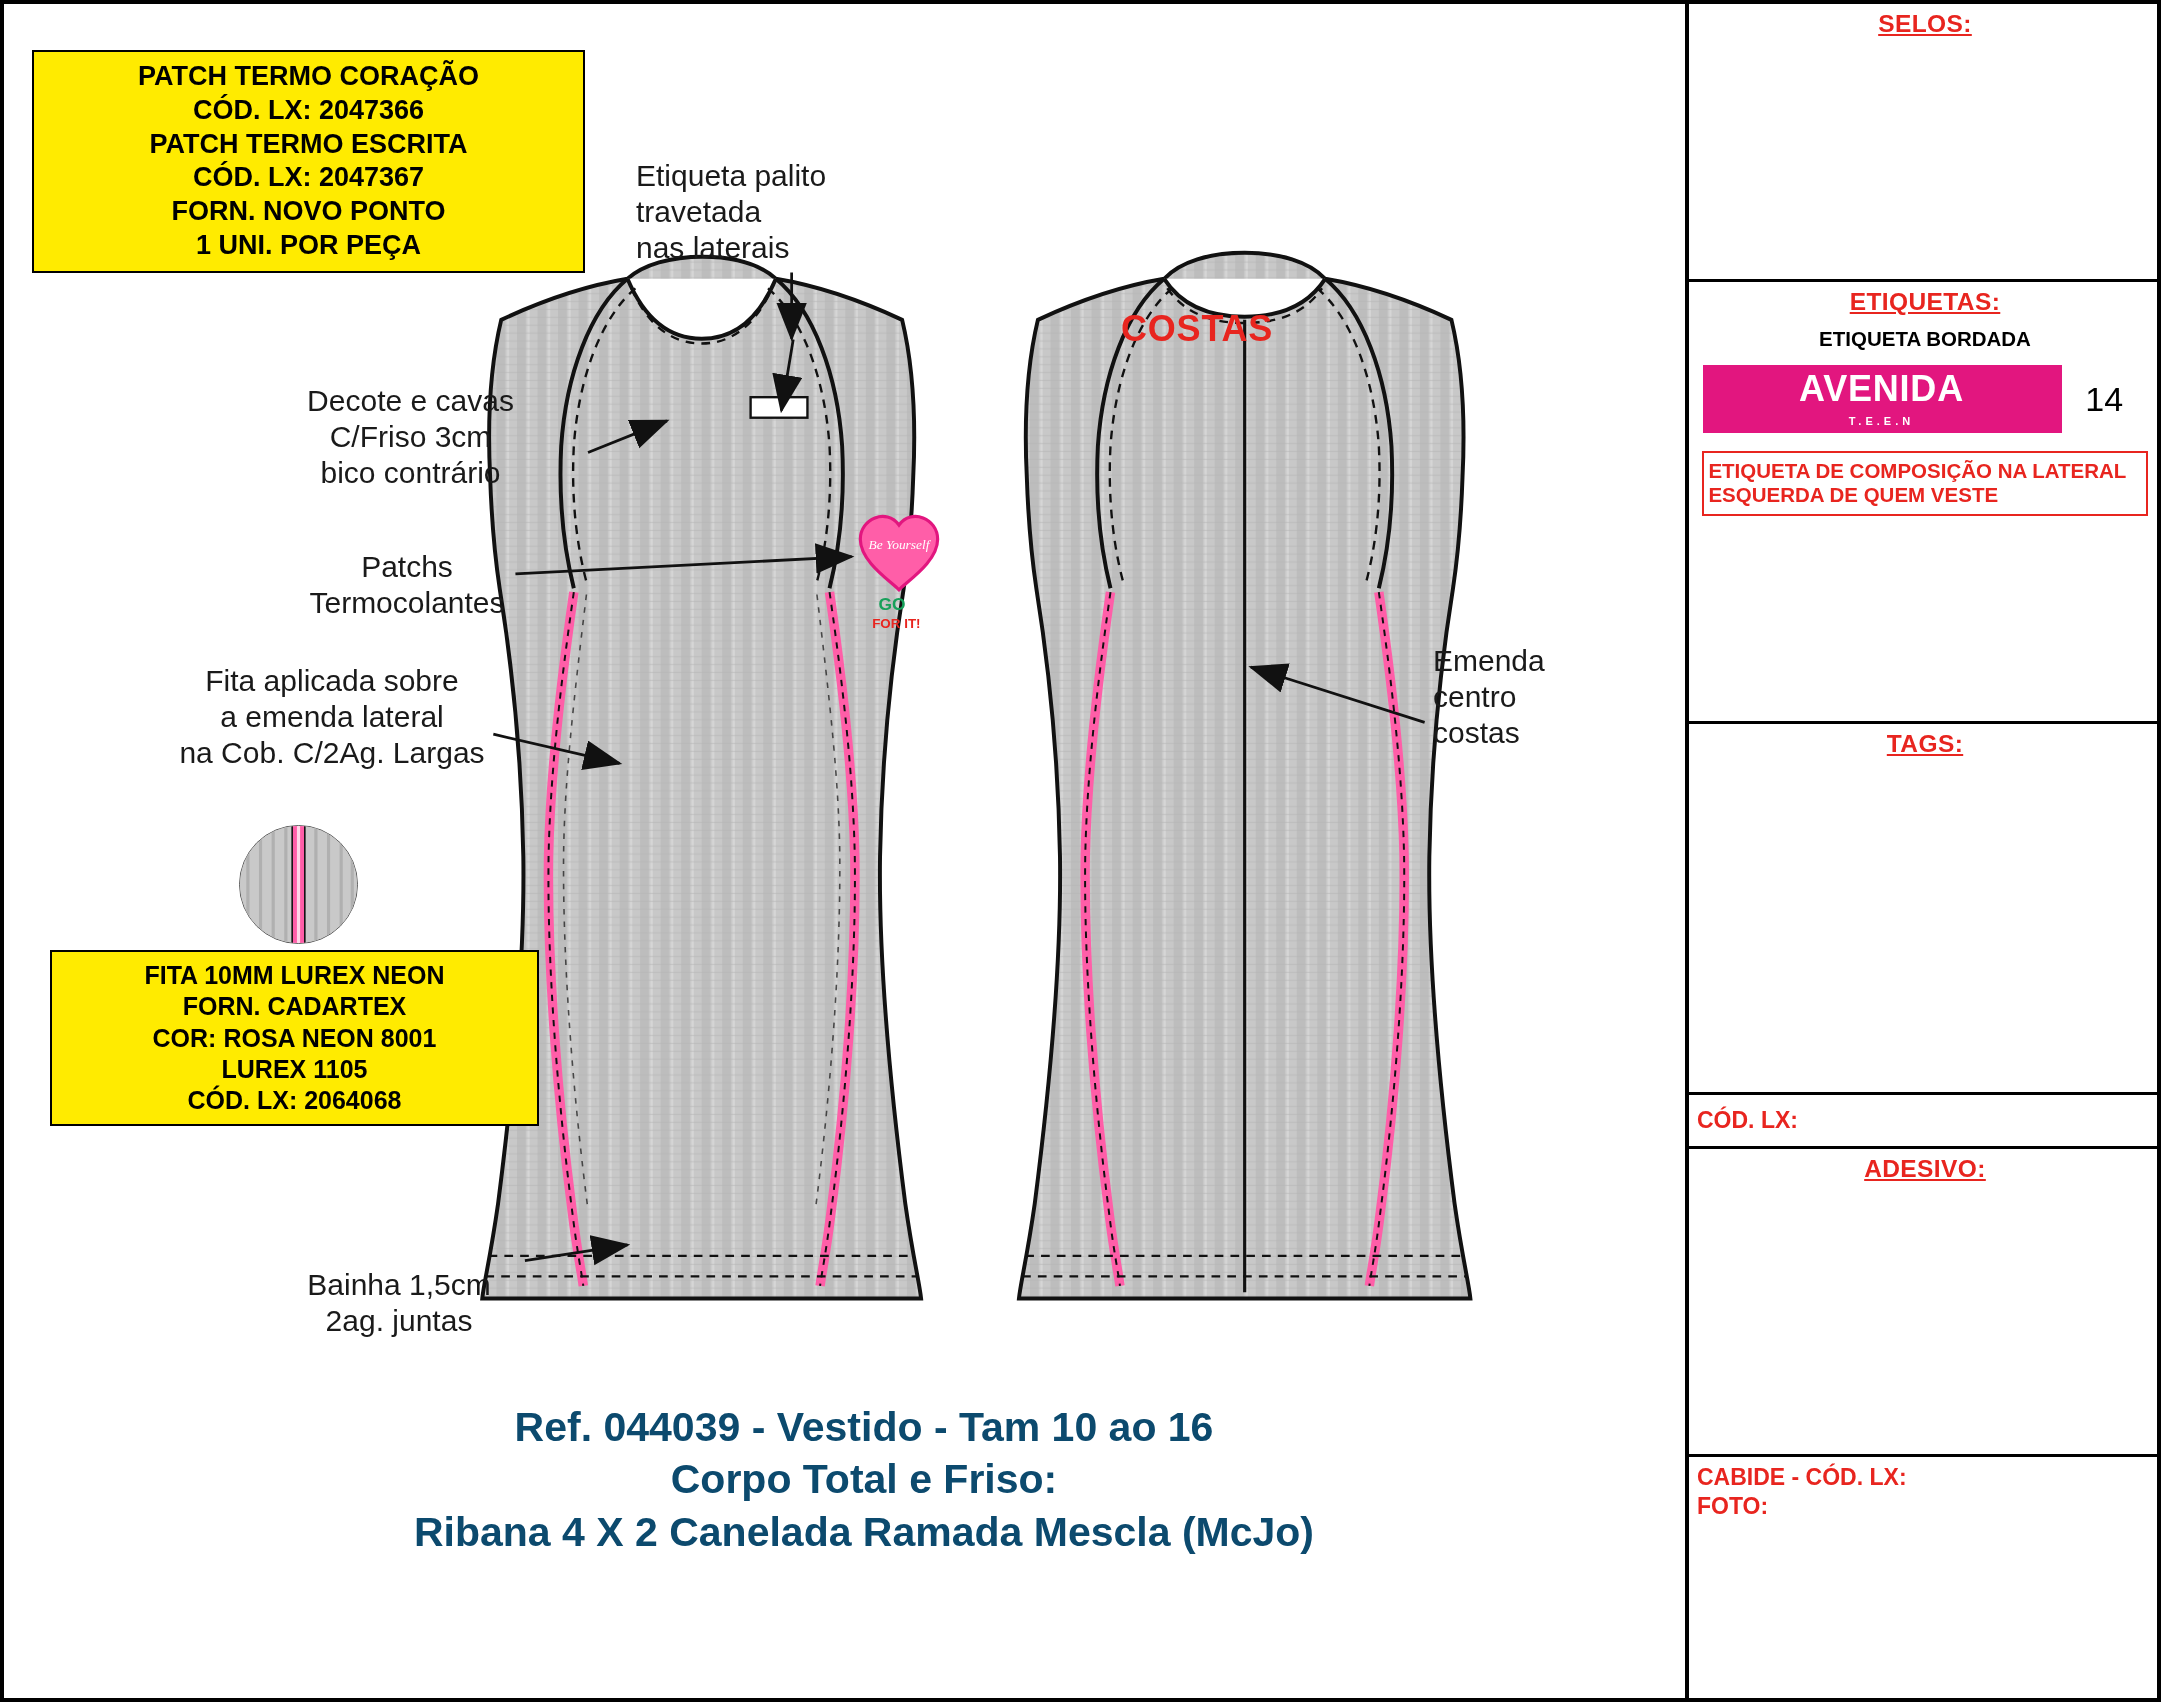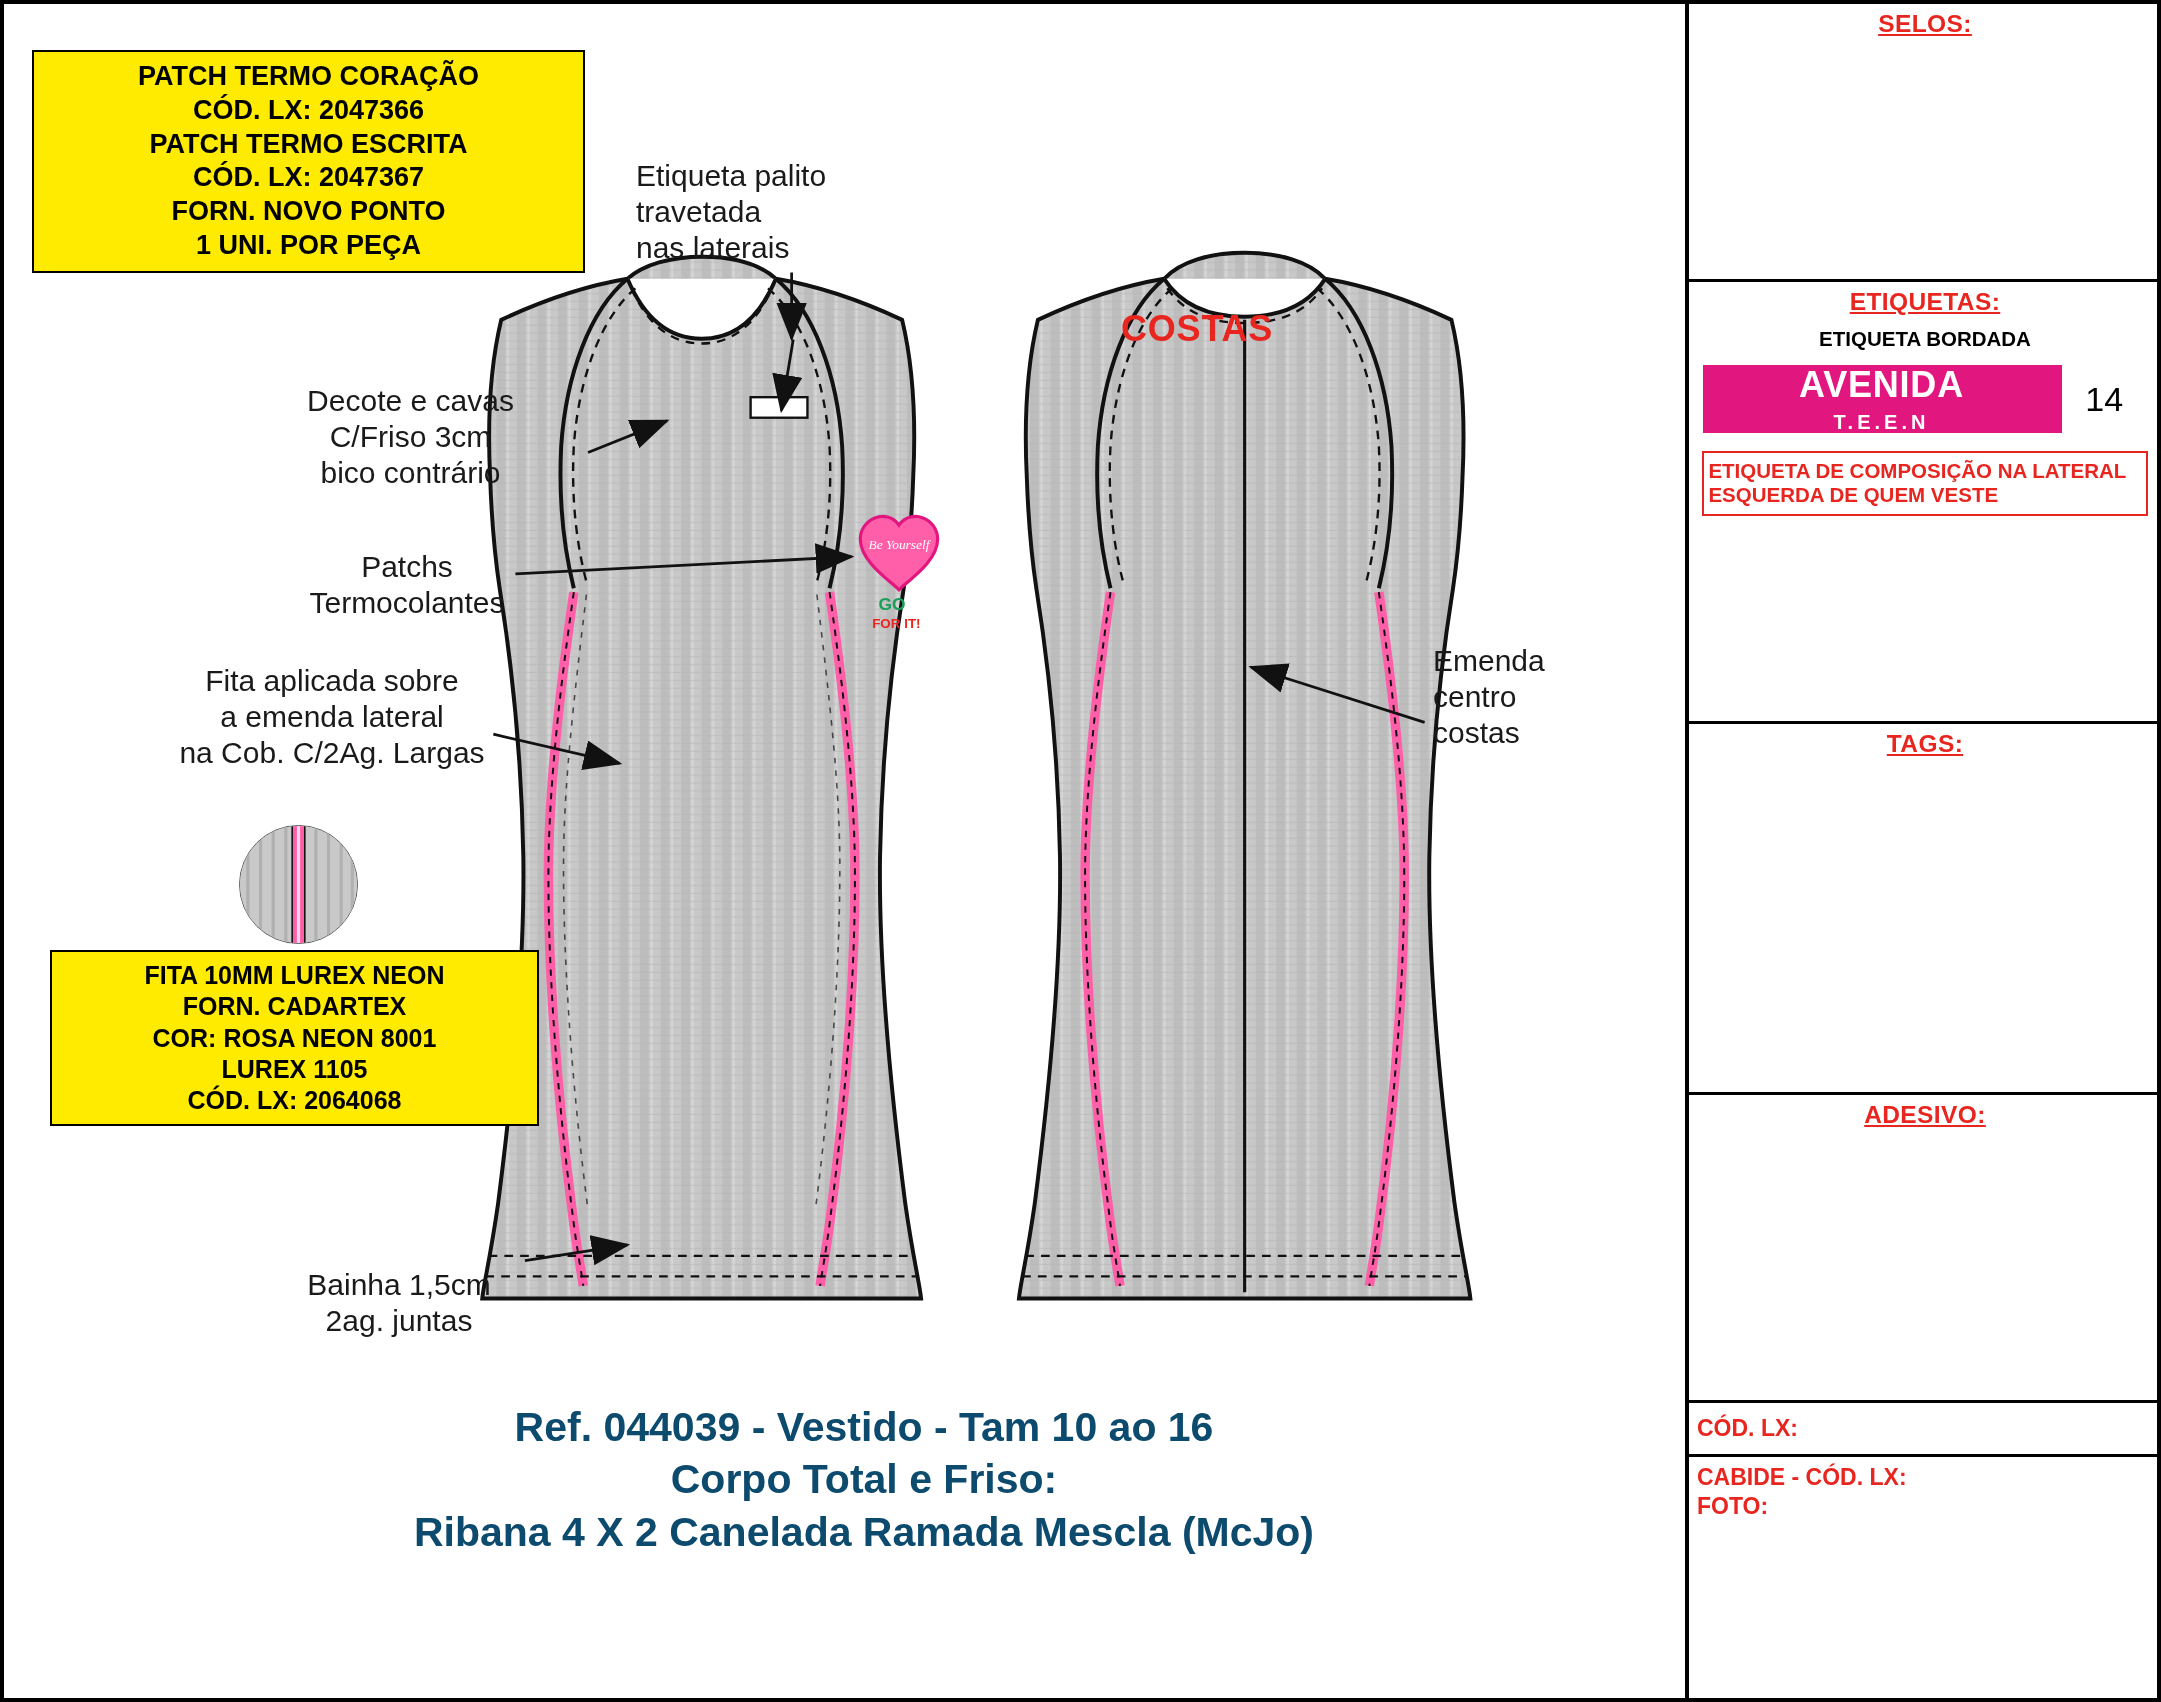--- a/index.html
+++ b/index.html
@@ -80,21 +80,21 @@
     line-height: 1;
     padding-left: 0;
   }
   .avenida-main {
     font-size: 36px;
     font-weight: bold;
     letter-spacing: 0.8px;
     display: block;
   }
   .avenida-sub {
-    font-size: 20px;
+    font-size: 11px;
     font-weight: bold;
     letter-spacing: 4px;
     display: block;
     margin-top: 9px;
   }
   .avenida-size {
     width: 85px;
     height: 100%;
     background: #ffffff;
     border-left: 2.4px solid #e2167f;
@@ -408,26 +408,26 @@
         <div class="avenida-size">14</div>
       </div>
 
       <div class="comp-box">ETIQUETA DE COMPOSIÇÃO NA LATERAL ESQUERDA DE QUEM VESTE</div>
     </div>
 
     <div class="spec-row" style="height:371px">
       <div class="spec-title">TAGS:</div>
     </div>
 
+    <div class="spec-row" style="height:54px;display:flex;align-items:center">
+      <div class="spec-left-text">CÓD. LX:</div>
+    </div>
+
     <div class="spec-row" style="height:308px">
       <div class="spec-title">ADESIVO:</div>
-    </div>
-
-    <div class="spec-row" style="height:54px;display:flex;align-items:center">
-      <div class="spec-left-text">CÓD. LX:</div>
     </div>
 
     <div class="spec-row" style="height:242px;border-bottom:none">
       <div class="spec-left-text">CABIDE - CÓD. LX:</div>
       <div class="spec-left-text">FOTO:</div>
     </div>
   </div>
 
 </div>
 

